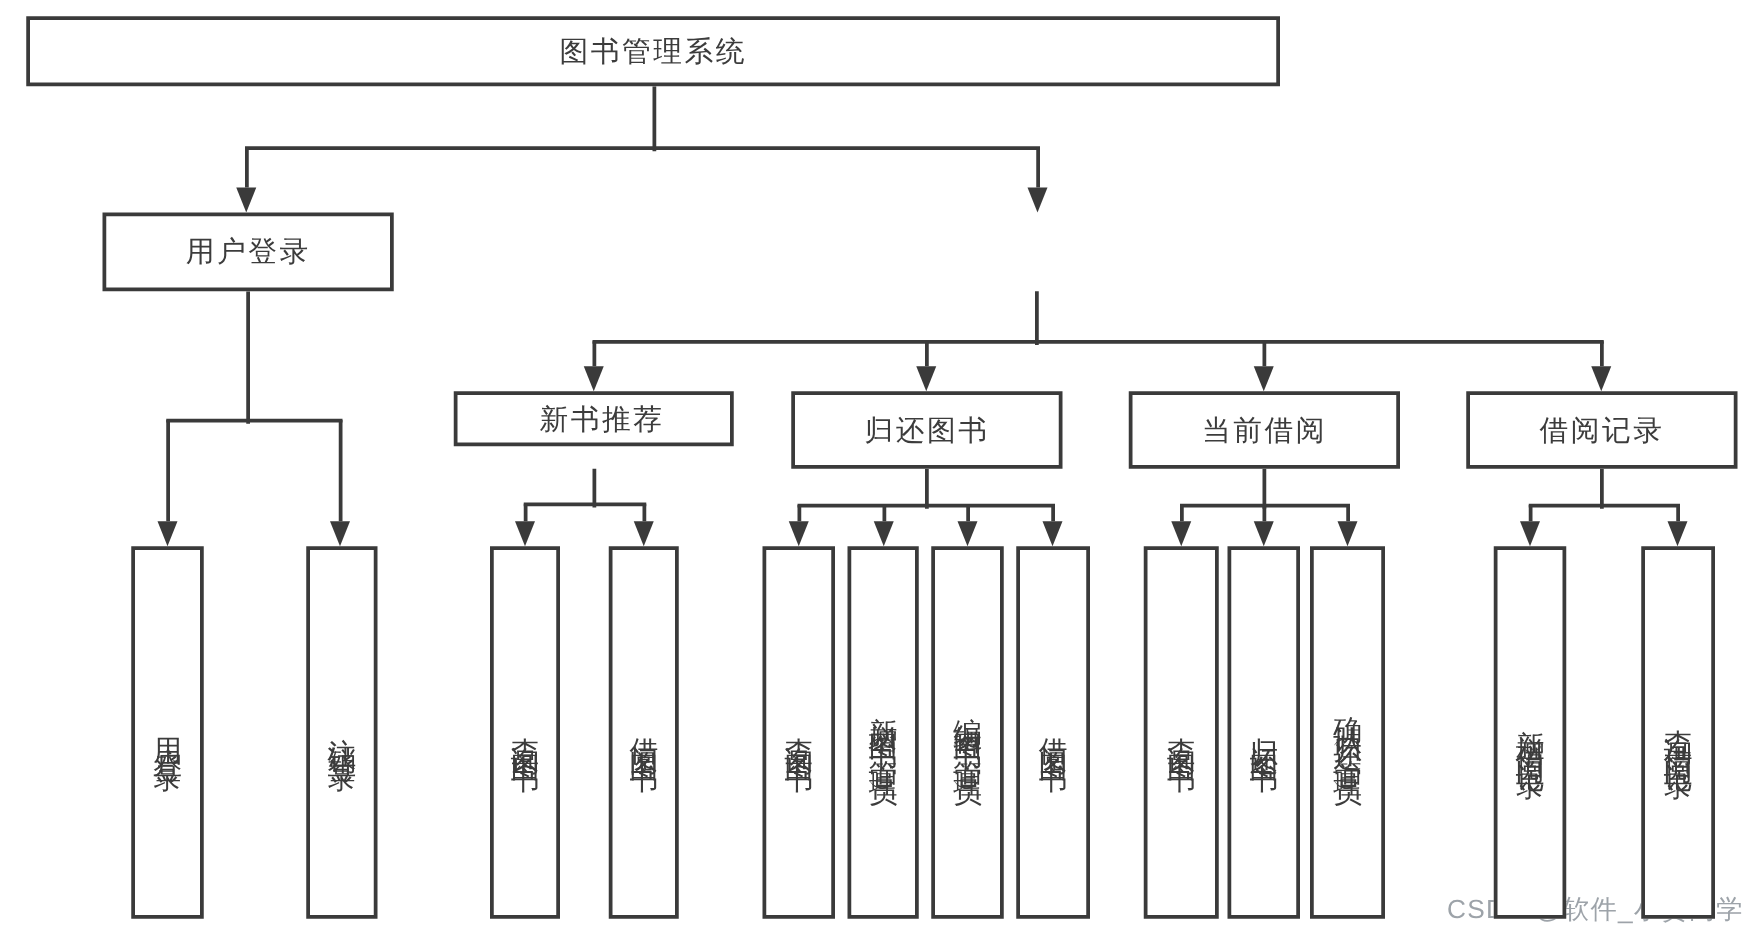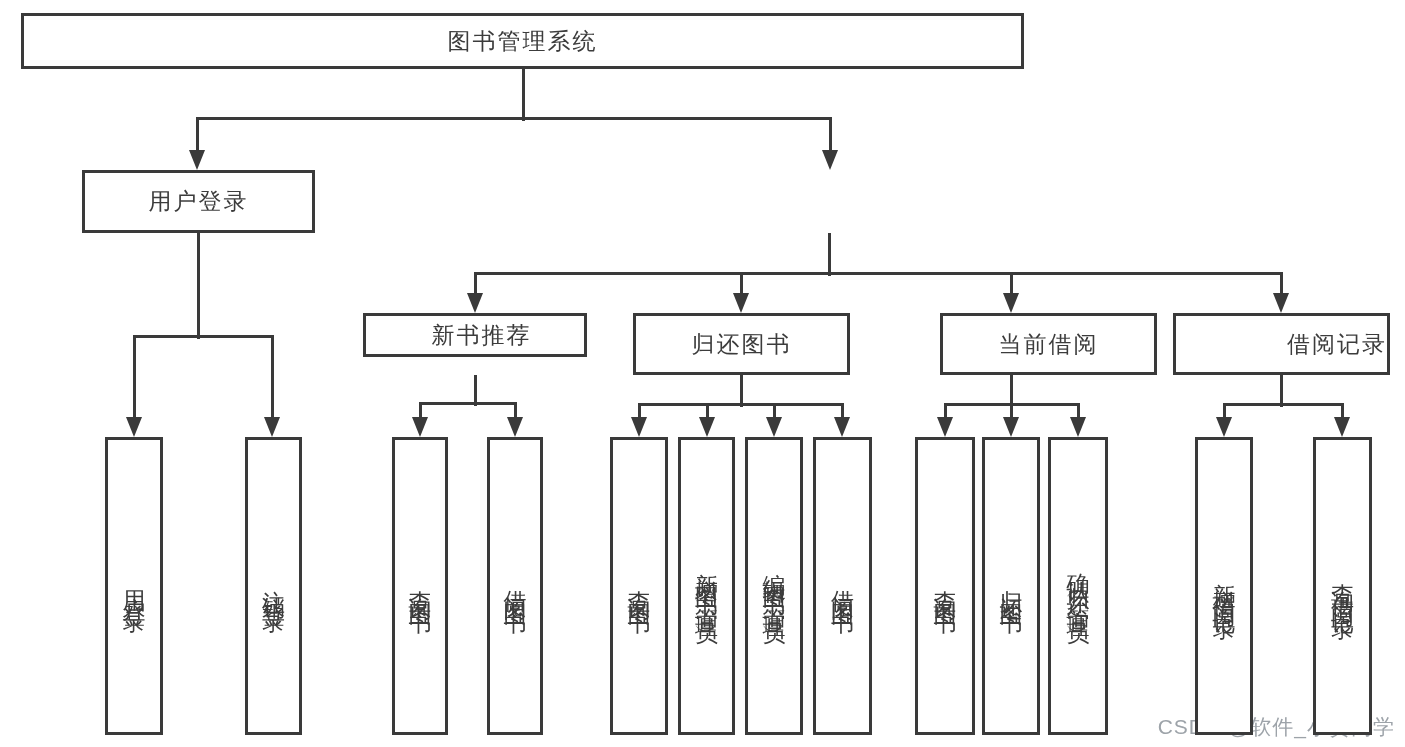--- a/index.html
+++ b/index.html
@@ -120,24 +120,24 @@
     </div>
     <div class="node" style="left: 82px; top: 170px; width: 233px; height: 63px;">
       <span>用户登录</span>
     </div>
     <div class="node" style="left: 363px; top: 313px; width: 224px; height: 44px; padding-left: 13px;">
       <span>新书推荐</span>
     </div>
     <div class="node" style="left: 633px; top: 313px; width: 217px; height: 62px;">
       <span>归还图书</span>
     </div>
-    <div class="node" style="left: 903px; top: 313px; width: 217px; height: 62px; margin-left: 37px;">
+    <div class="node" style="left: 903px; top: 313px; width: 217px; height: 62px;">
       <span>当前借阅</span>
     </div>
-    <div class="node" style="left: 1173px; top: 313px; width: 217px; height: 62px; justify-content: flex-end;">
+    <div class="node" style="left: 1173px; top: 313px; width: 217px; height: 62px;">
       <span>借阅记录</span>
     </div>
     <div class="node v" style="left: 105px; top: 437px; width: 58px; height: 298px;">
       <span>用户登录</span>
     </div>
     <div class="node v" style="left: 245px; top: 437px; width: 57px; height: 298px;">
       <span>注销登录</span>
     </div>
     <div class="node v" style="left: 392px; top: 437px; width: 56px; height: 298px;">
       <span>查询图书</span>

